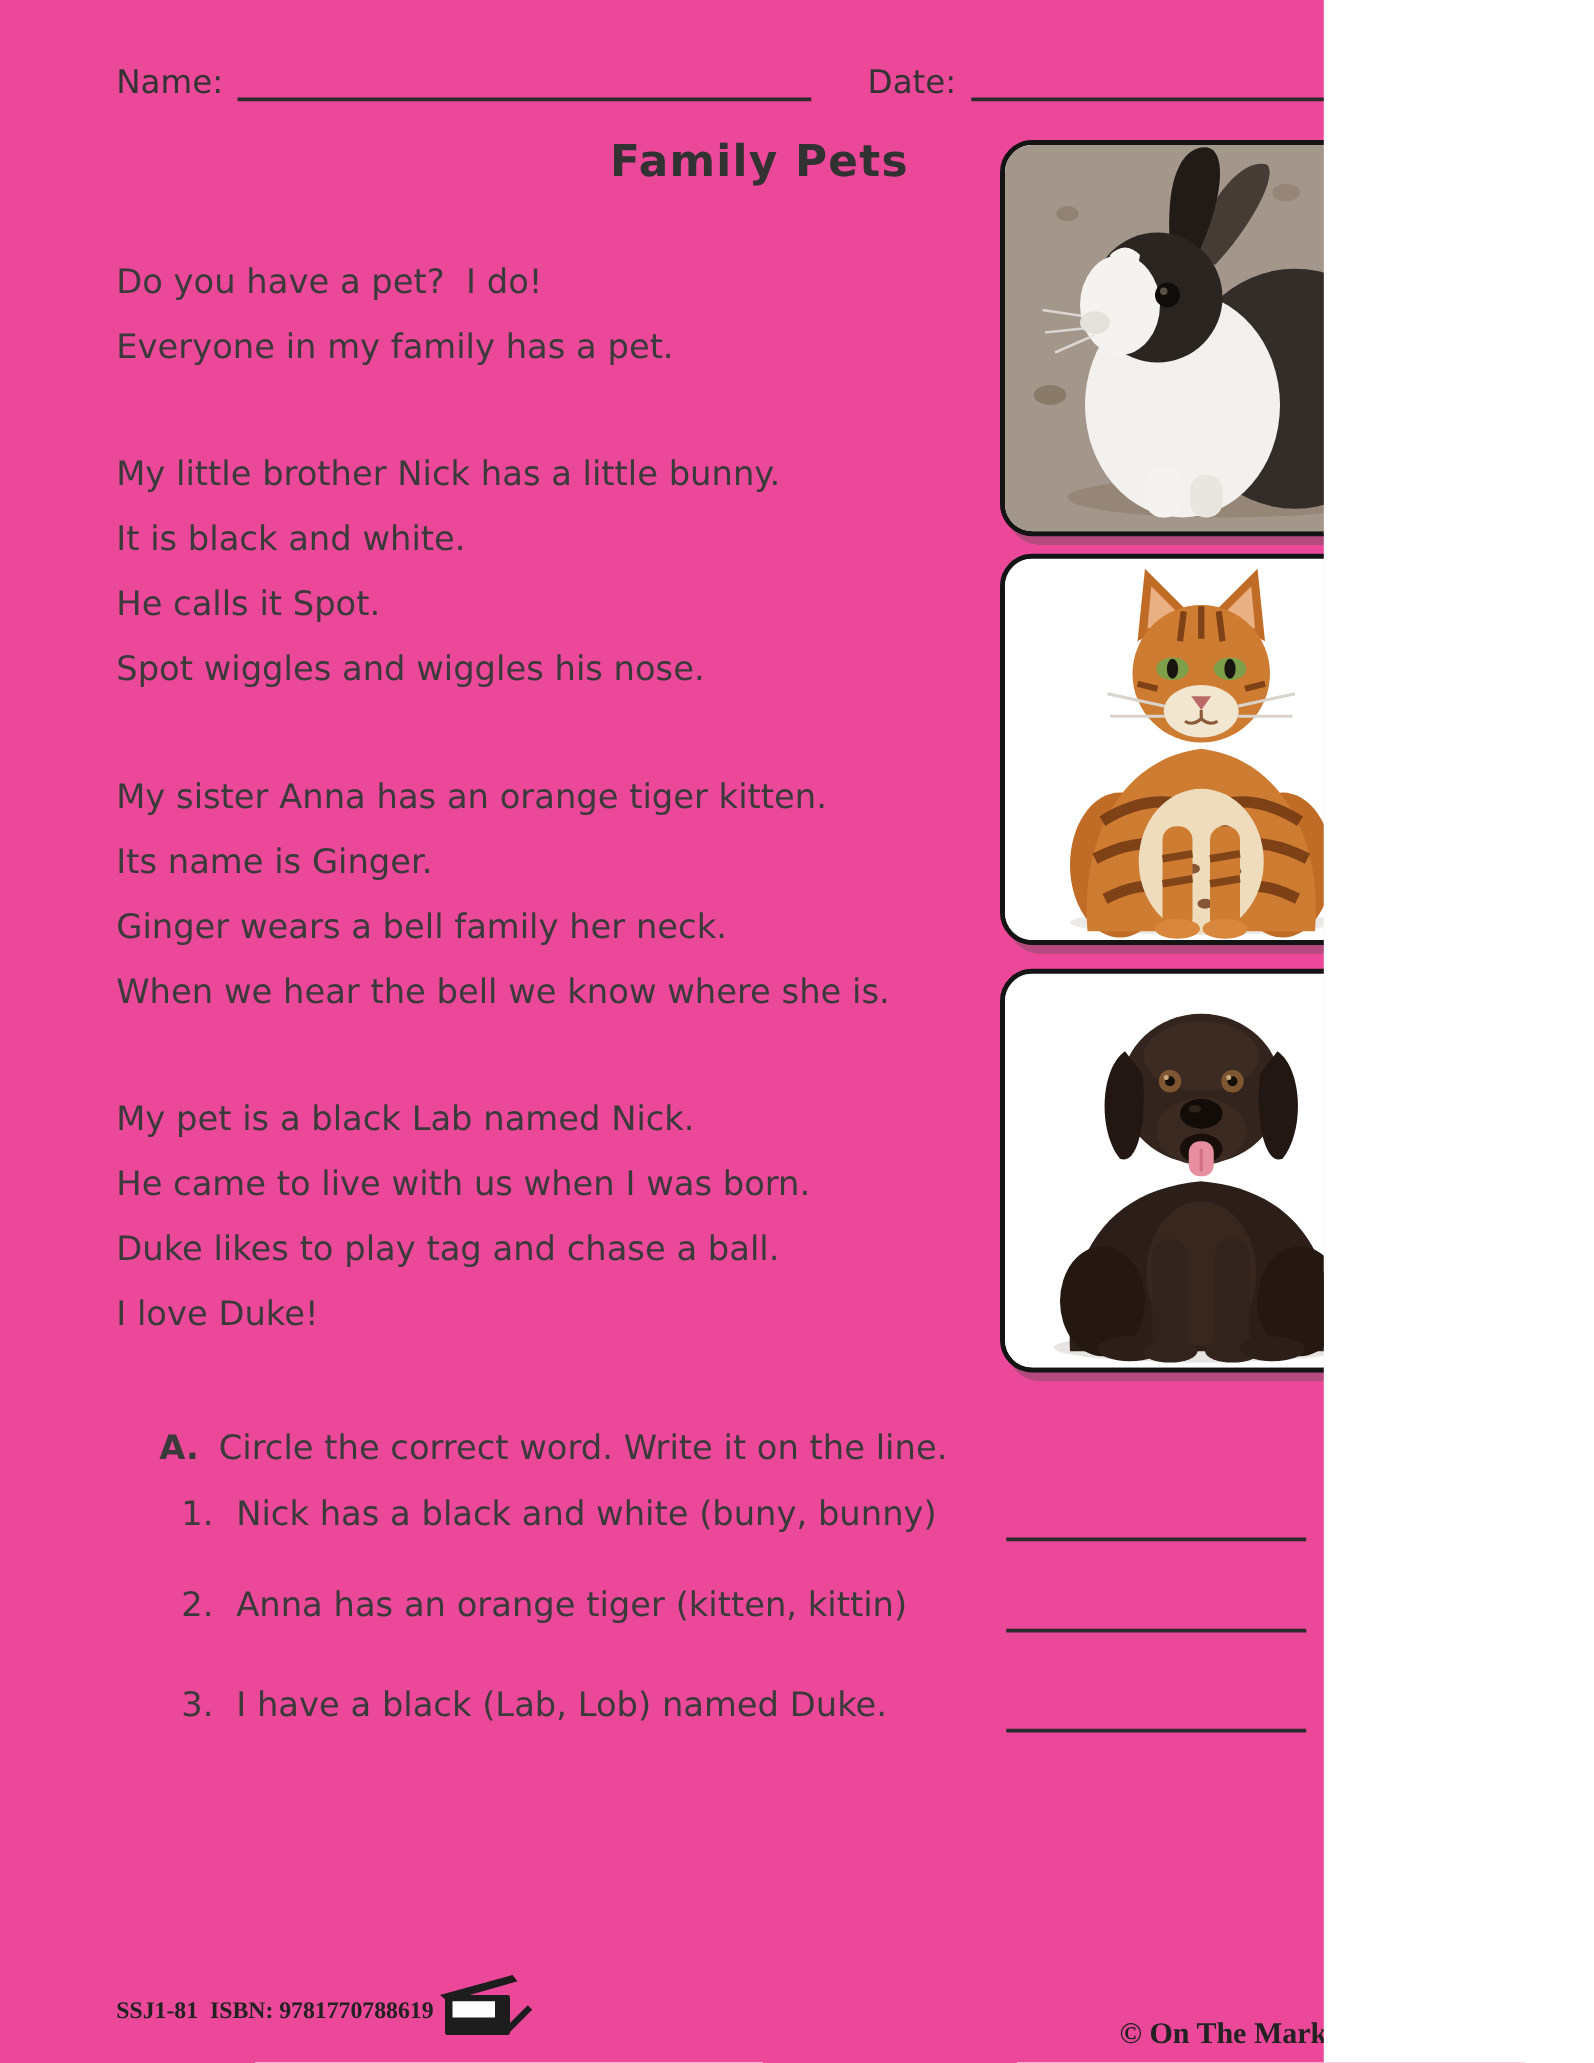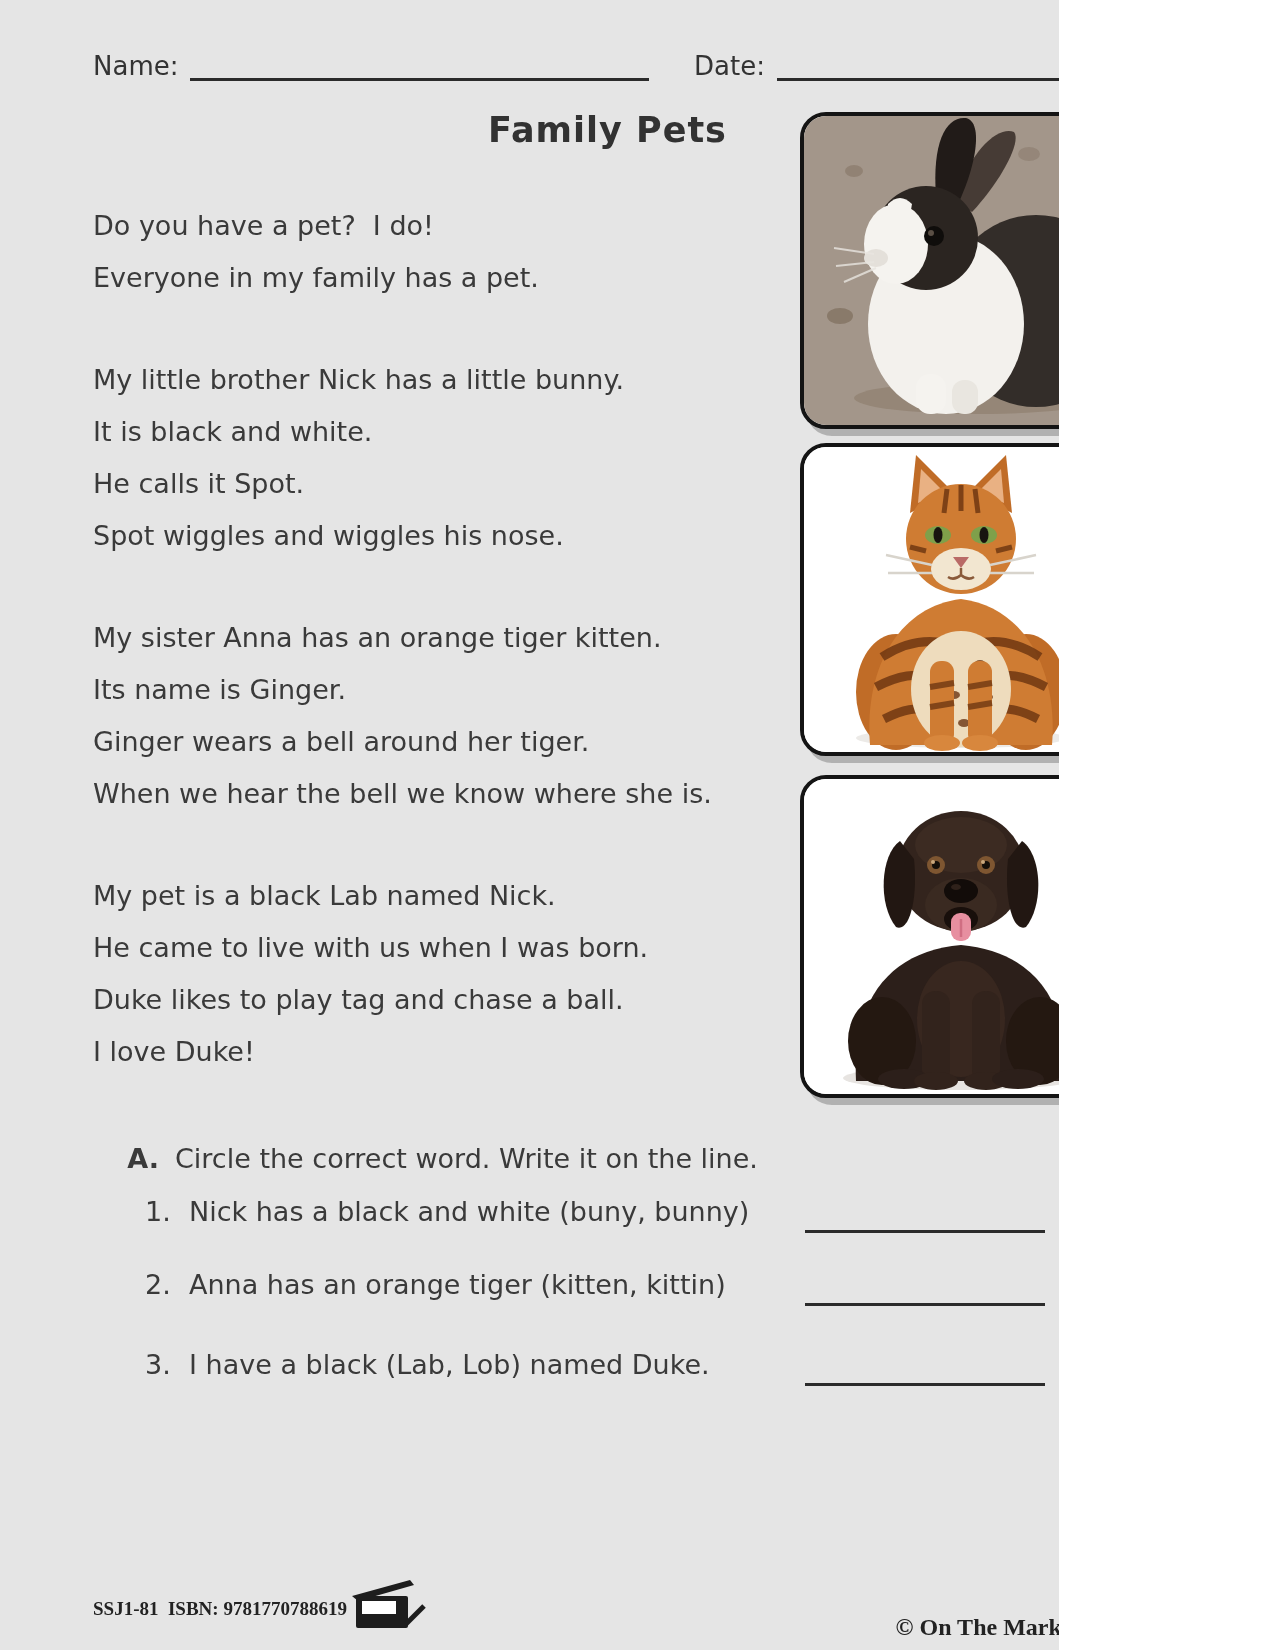--- a/index.html
+++ b/index.html
@@ -1,17 +1,17 @@
 <!DOCTYPE html>
 <html><head>
 <meta charset="utf-8">
 <style>
   html,body{margin:0;padding:0;background:#ffffff;}
   .page{
-    position:relative;width:1059px;height:1650px;background:#e5e5e5;
+    position:relative;width:1059px;height:1650px;background:#ec4899;
     font-family:"DejaVu Sans",sans-serif;color:#3a3a3a;overflow:hidden;
   }
 
   
   .header{position:absolute;left:93px;top:46px;width:1014px;display:flex;align-items:flex-end;font-size:26px;color:#333;}
   .blank{border-bottom:3px solid #2b2b2b;height:32px;}
   .name-blank{flex:1;margin-left:12px;}
   .date-label{margin-left:45px;}
   .date-blank{width:330px;margin-left:12px;}
 
@@ -74,21 +74,21 @@
     </div>
     <div class="para">
       <div class="pline">My little brother Nick has a little bunny.</div>
       <div class="pline">It is black and white.</div>
       <div class="pline">He calls it Spot.</div>
       <div class="pline">Spot wiggles and wiggles his nose.</div>
     </div>
     <div class="para">
       <div class="pline">My sister Anna has an orange tiger kitten.</div>
       <div class="pline">Its name is Ginger.</div>
-      <div class="pline">Ginger wears a bell around her tiger.</div>
+      <div class="pline">Ginger wears a bell family her neck.</div>
       <div class="pline">When we hear the bell we know where she is.</div>
     </div>
     <div class="para">
       <div class="pline">My pet is a black Lab named Nick.</div>
       <div class="pline">He came to live with us when I was born.</div>
       <div class="pline">Duke likes to play tag and chase a ball.</div>
       <div class="pline">I love Duke!</div>
     </div>
   </div>
 

